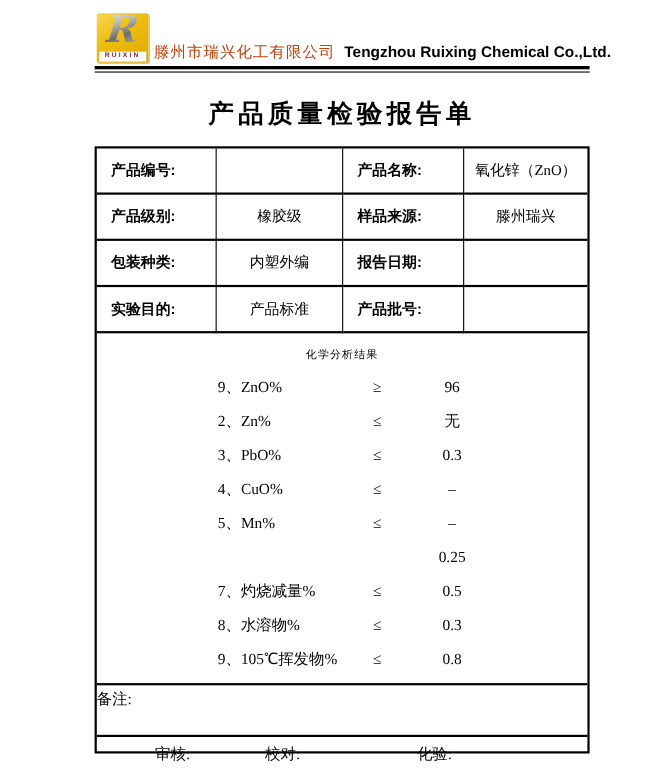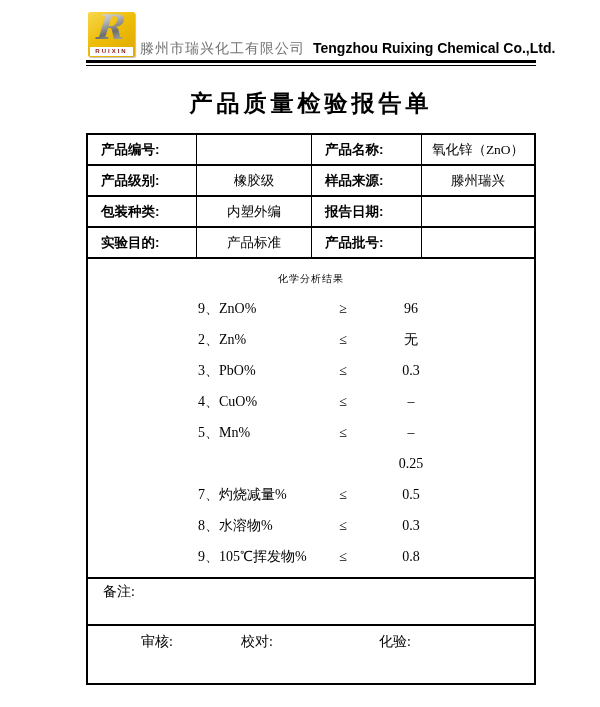--- a/index.html
+++ b/index.html
@@ -31,21 +31,21 @@
   }
   .logo-brand {
     position:absolute; left:2px; right:2px; bottom:1px; height:9px;
     background:#fdfdfd;
     font-family:"Liberation Sans", sans-serif;
     font-weight:bold; font-size:6px; line-height:9px;
     letter-spacing:2px; text-align:center;
     color:#8b1a1a;
   }
   .company { position:absolute; left:140px; top:39px; white-space:nowrap; }
-  .company-cn { font-size:14px; letter-spacing:1px; color:#737373; }
+  .company-cn { font-size:14px; letter-spacing:1px; color:#c2410c; }
   .company-en {
     font-family:"Liberation Sans", sans-serif;
     font-weight:bold; font-size:14px; color:#000; margin-left:4px;
   }
   .rule-thick { position:absolute; left:86px; top:60px; width:450px; height:3px; background:#000; }
   .rule-thin  { position:absolute; left:86px; top:65px; width:450px; height:1px; background:#000; }
 
   
   .title {
     position:absolute; left:86px; top:88px; width:450px; margin:0;
@@ -58,21 +58,21 @@
   .doc-table {
     position:absolute; left:86px; top:133px;
     width:450px; height:552px;
     border:2px solid #000; box-sizing:border-box;
   }
   .info-grid {
     display:grid;
     grid-template-columns:109px 115px 110px 1fr;
   }
   .cell {
-    height:31px; box-sizing:border-box;
+    height:42px; box-sizing:border-box;
     border-bottom:2px solid #000;
     border-right:1px solid #000;
     display:flex; align-items:center;
     font-size:13.5px;
   }
   .cell.last { border-right:none; }
   .cell.label {
     font-family:"Liberation Sans", sans-serif;
     font-weight:bold; font-size:13.5px;
     padding-left:13px;
@@ -86,21 +86,21 @@
   }
   .analysis-title { height:26px; line-height:24px; text-align:center; font-size:10px; letter-spacing:1px; }
   .a-item { position:relative; height:31px; line-height:31px; font-size:14px; }
   .a-label  { position:absolute; left:110px; white-space:nowrap; }
   .a-symbol { position:absolute; left:225px; width:60px; text-align:center; }
   .a-value  { position:absolute; left:283px; width:80px; text-align:center; }
 
   .remark-row {
     height:47px; box-sizing:border-box;
     border-bottom:2px solid #000;
-    padding:4px 0 0 15px; font-size:14px;
+    padding:4px 0 0 0; font-size:14px;
   }
   .sign-row { position:relative; height:57px; font-size:14px; }
   .sign-row span { position:absolute; top:7px; white-space:nowrap; }
   .sign-review { left:7px;margin-left:46px; }
   .sign-proof  { left:153px; }
   .sign-test   { left:291px; }
 </style>
 </head>
 <body>
 

